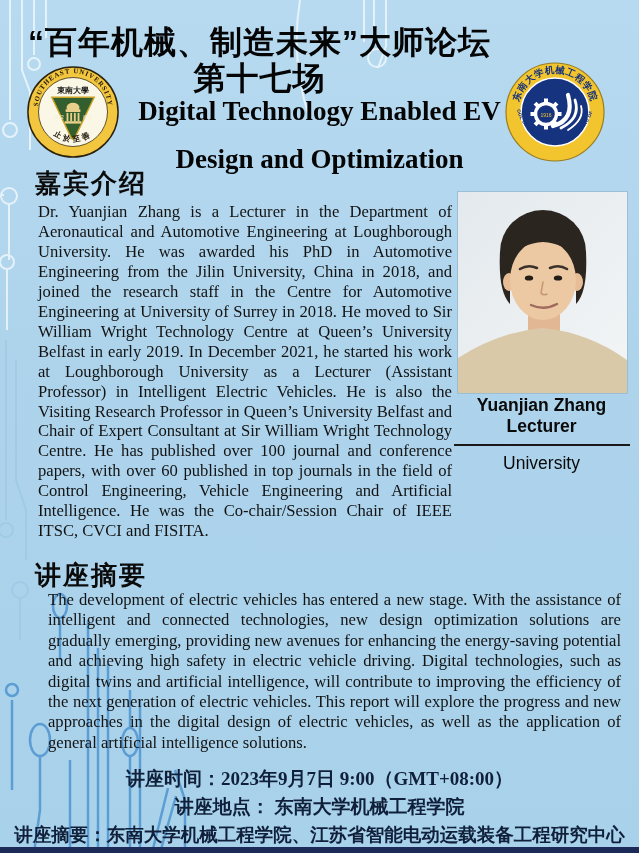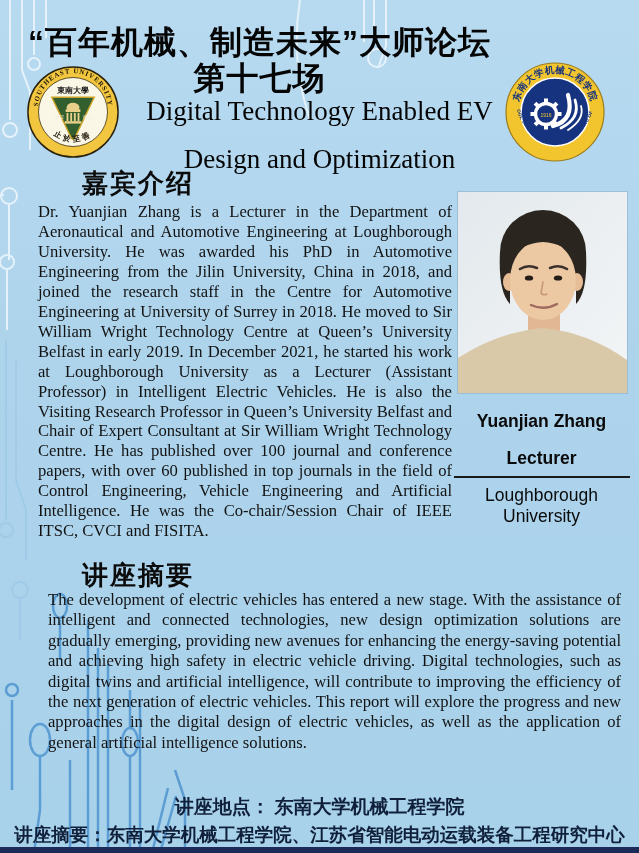--- a/index.html
+++ b/index.html
@@ -15,43 +15,43 @@
   .abs{position:absolute;}
   .deco{position:absolute;left:0;top:0;width:639px;height:853px;pointer-events:none;}
   .title-cn{
     left:0;width:519px;text-align:center;
     font-family:"Liberation Sans", sans-serif;
     font-weight:bold;font-size:32px;letter-spacing:1px;color:#050505;
   }
   .title-en{
     left:0;width:639px;text-align:center;
     font-family:"Liberation Serif", serif;
-    font-weight:normal;font-size:27px;color:#050505;
+    font-weight:bold;font-size:27px;color:#050505;
   }
   .section-heading{
     left:35px;
     font-family:"Liberation Sans", sans-serif;
-    font-weight:bold;font-size:26px;color:#0b0b0b;letter-spacing:2px;margin-left:47px;
+    font-weight:bold;font-size:26px;color:#0b0b0b;letter-spacing:2px;
   }
   .bio{
     left:38px;top:202px;width:414px;
     font-size:16.6px;line-height:19.95px;
     text-align:justify;text-justify:inter-word;color:#131313;
   }
   .abstract{
     left:48px;top:590px;width:573px;
     font-size:16.6px;line-height:20.4px;
     text-align:justify;text-justify:inter-word;color:#131313;
   }
   .photo-frame{left:458px;top:192px;width:169px;height:201px;box-shadow:0 0 0 1px rgba(120,150,170,.35);}
   .caption{
     left:448px;top:395px;width:187px;text-align:center;
     font-family:"Liberation Sans", sans-serif;color:#0a0a0a;
   }
-  .caption .name,.caption .role{font-weight:bold;font-size:17.5px;line-height:21px;margin-top:16px;}
+  .caption .name,.caption .role{font-weight:bold;font-size:17.5px;line-height:21px;}
   .caption .divider{border:none;border-top:2px solid #1a1a1a;width:176px;margin:7px auto 7px auto;}
   .caption .affil{font-size:17.5px;line-height:21px;}
   .event-line{
     left:0;width:639px;text-align:center;
     font-family:"Liberation Serif", serif;
     font-weight:bold;color:#10203a;
   }
   .event-time{top:766px;font-size:19px;}
   .event-place{top:794px;font-size:19px;}
   .event-host{top:822px;font-size:18.5px;}
@@ -200,24 +200,24 @@
     <ellipse cx="71" cy="86" rx="4.2" ry="2.6" fill="#241d18"></ellipse>
     <ellipse cx="100" cy="86" rx="4.2" ry="2.6" fill="#241d18"></ellipse>
     <path d="M85,90 L83,101 Q85,104 89,102" stroke="#c79a74" stroke-width="1.6" fill="none" stroke-linecap="round"></path>
     <path d="M73,113 Q86,119 99,112" stroke="#a06b5e" stroke-width="2.4" fill="none" stroke-linecap="round"></path>
   </svg>
 
   <div class="abs caption">
     <div class="name">Yuanjian Zhang</div>
     <div class="role">Lecturer</div>
     <hr class="divider">
-    <div class="affil">Loughborough</div>
     <div class="affil">University</div>
   </div>
 
   <div class="abs section-heading" style="top:558px">讲座摘要</div>
   <div class="abs abstract">The development of electric vehicles has entered a new stage. With the assistance of intelligent and connected technologies, new design optimization solutions are gradually emerging, providing new avenues for enhancing the energy-saving potential and achieving high safety in electric vehicle driving. Digital technologies, such as digital twins and artificial intelligence, will contribute to improving the efficiency of the next generation of electric vehicles. This report will explore the progress and new approaches in the digital design of electric vehicles, as well as the application of general artificial intelligence solutions.</div>
 
+  <div class="abs event-line event-time">讲座时间：2023年9月7日 9:00（GMT+08:00）</div>
   <div class="abs event-line event-place">讲座地点： 东南大学机械工程学院</div>
   <div class="abs event-line event-host">讲座摘要：东南大学机械工程学院、江苏省智能电动运载装备工程研究中心</div>
 
   <div class="abs bottom-bar"></div>
 </div>
 
 </body></html>

